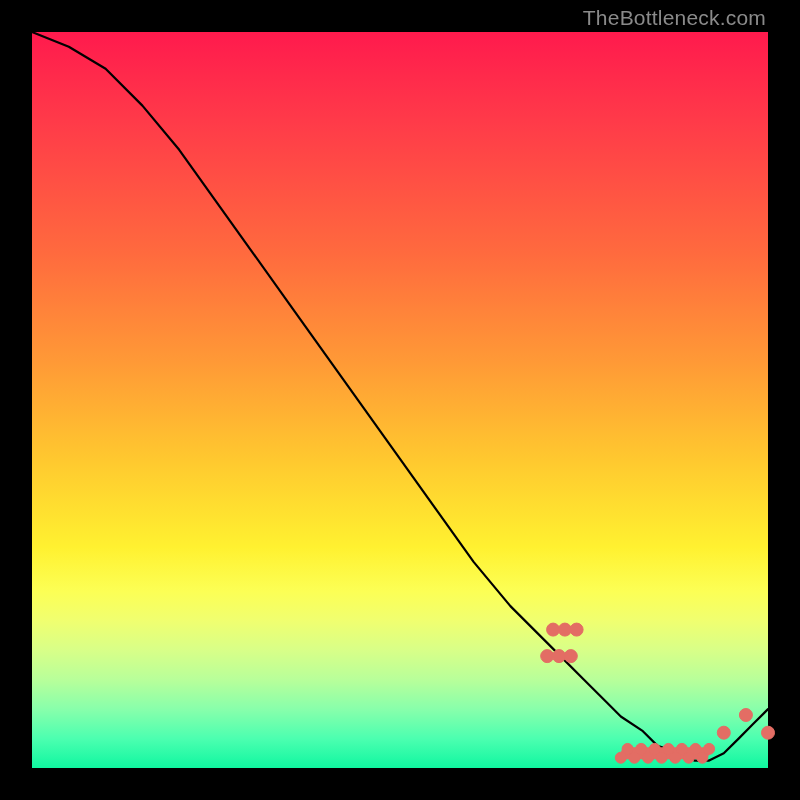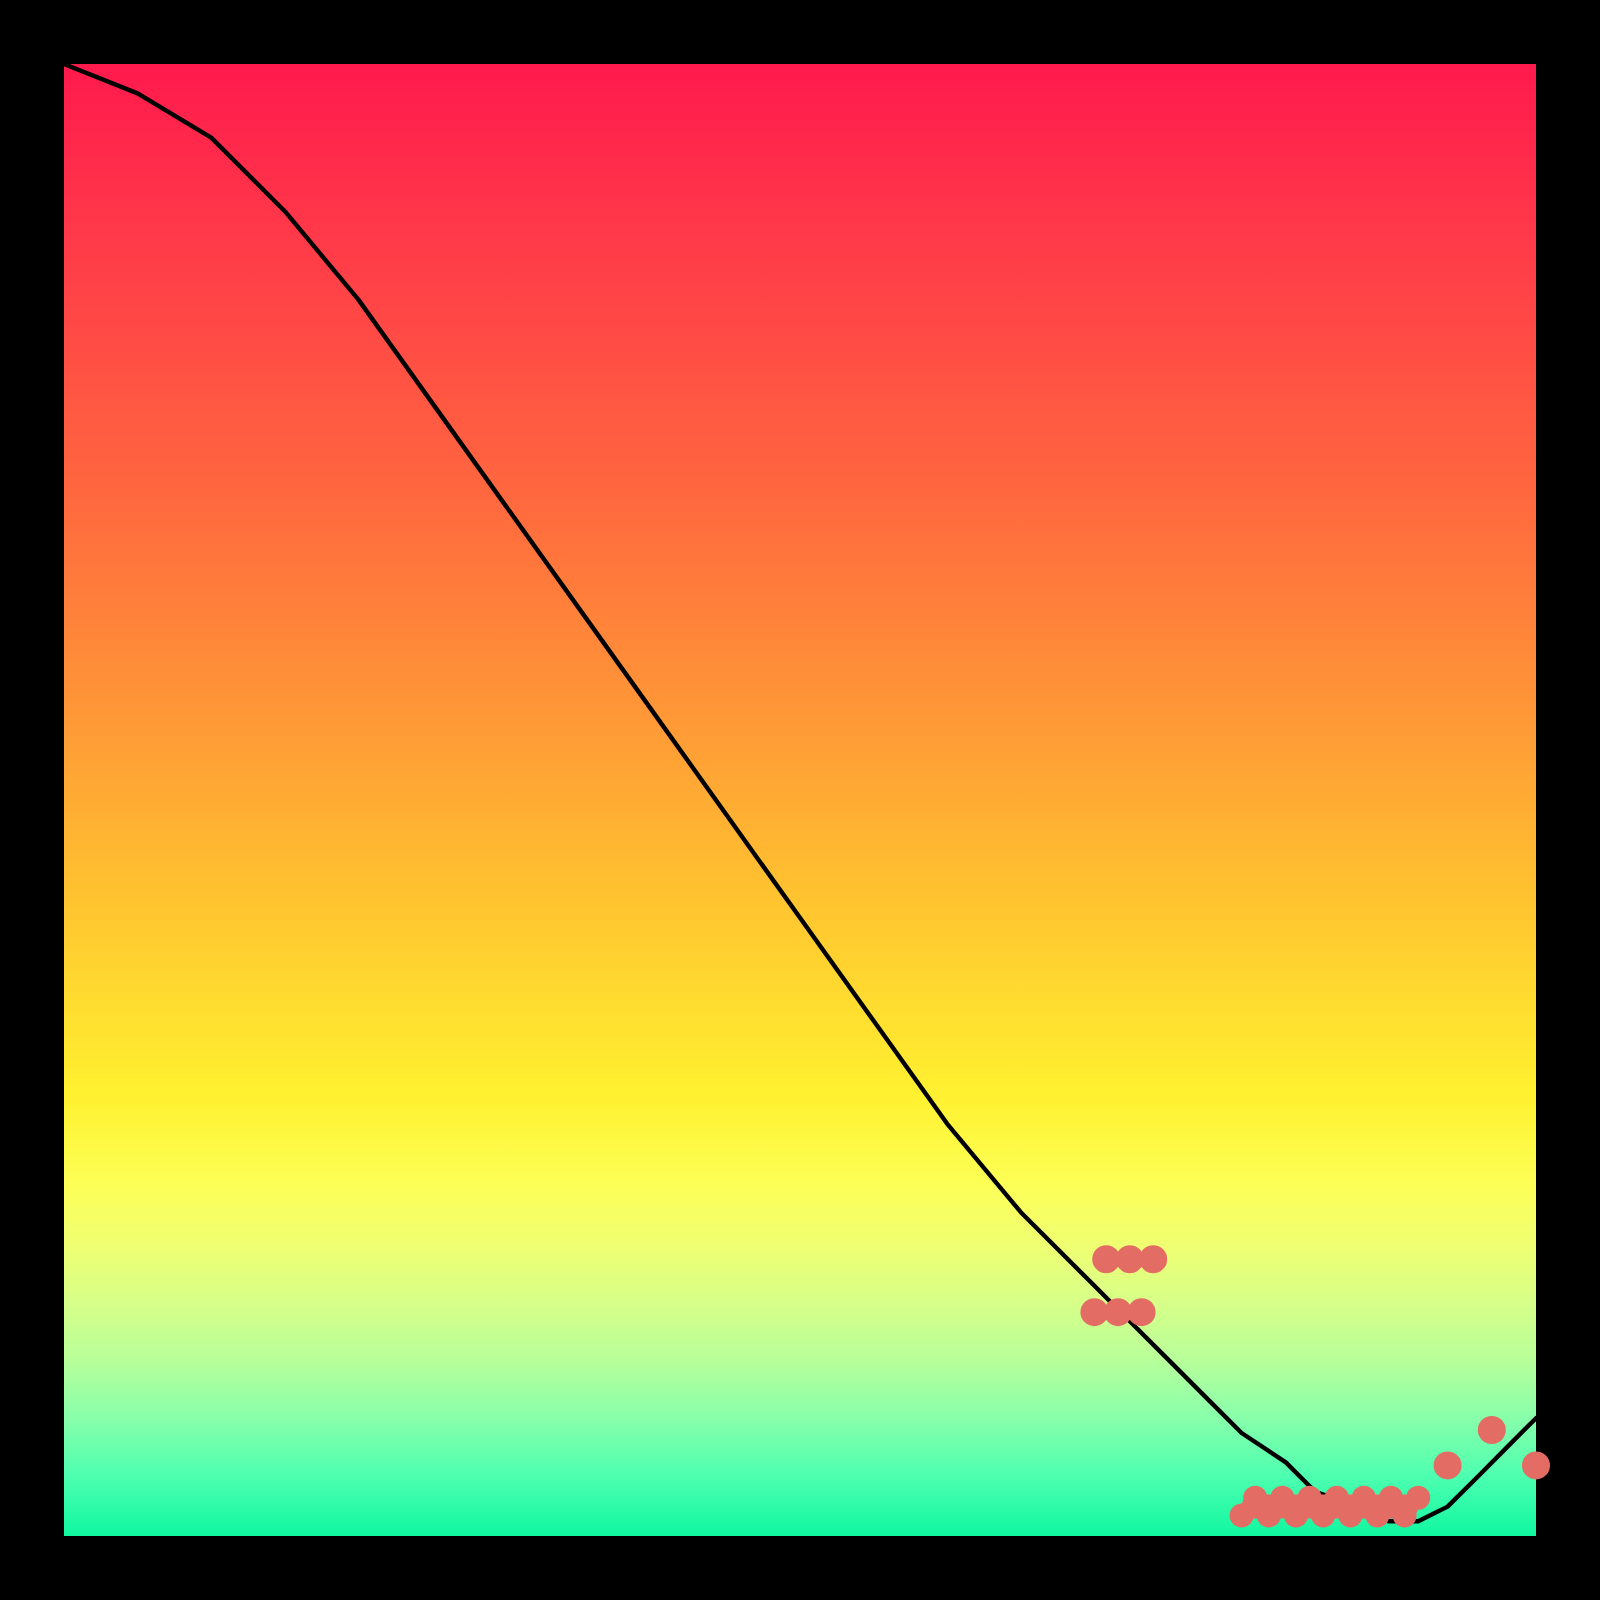--- a/index.html
+++ b/index.html
@@ -71,20 +71,21 @@
   }
   .dot-cluster {
     fill: #e36d64;
   }
 </style>
 </head>
 <body>
 
 <div class="frame">
 
+  <div class="attribution">TheBottleneck.com</div>
 
   <div class="plot-area">
     <svg class="overlay" viewBox="0 0 736 736">
       <path class="curve" d="M0.0 0.0 L36.8 14.7 L73.6 36.8 L110.4 73.6 L147.2 117.8 L184.0 169.3 L220.8 220.8 L257.6 272.3 L294.4 323.8 L331.2 375.4 L368.0 426.9 L404.8 478.4 L441.6 529.9 L478.4 574.1 L515.2 610.9 L529.9 625.6 L552.0 647.7 L574.1 669.8 L588.8 684.5 L610.9 699.2 L625.6 713.9 L647.7 721.3 L662.4 728.6 L677.1 728.6 L691.8 721.3 L706.6 706.6 L721.3 691.8 L736.0 677.1"></path>
       <g>
           <rect x="588.8" y="715.3" width="88.3" height="12" rx="6" class="dot-cluster"></rect>
           <circle cx="515.2" cy="624.1" r="6.5" class="dot"></circle>
           <circle cx="521.1" cy="597.6" r="6.5" class="dot"></circle>
           <circle cx="527.0" cy="624.1" r="6.5" class="dot"></circle>
           <circle cx="532.9" cy="597.6" r="6.5" class="dot"></circle>

